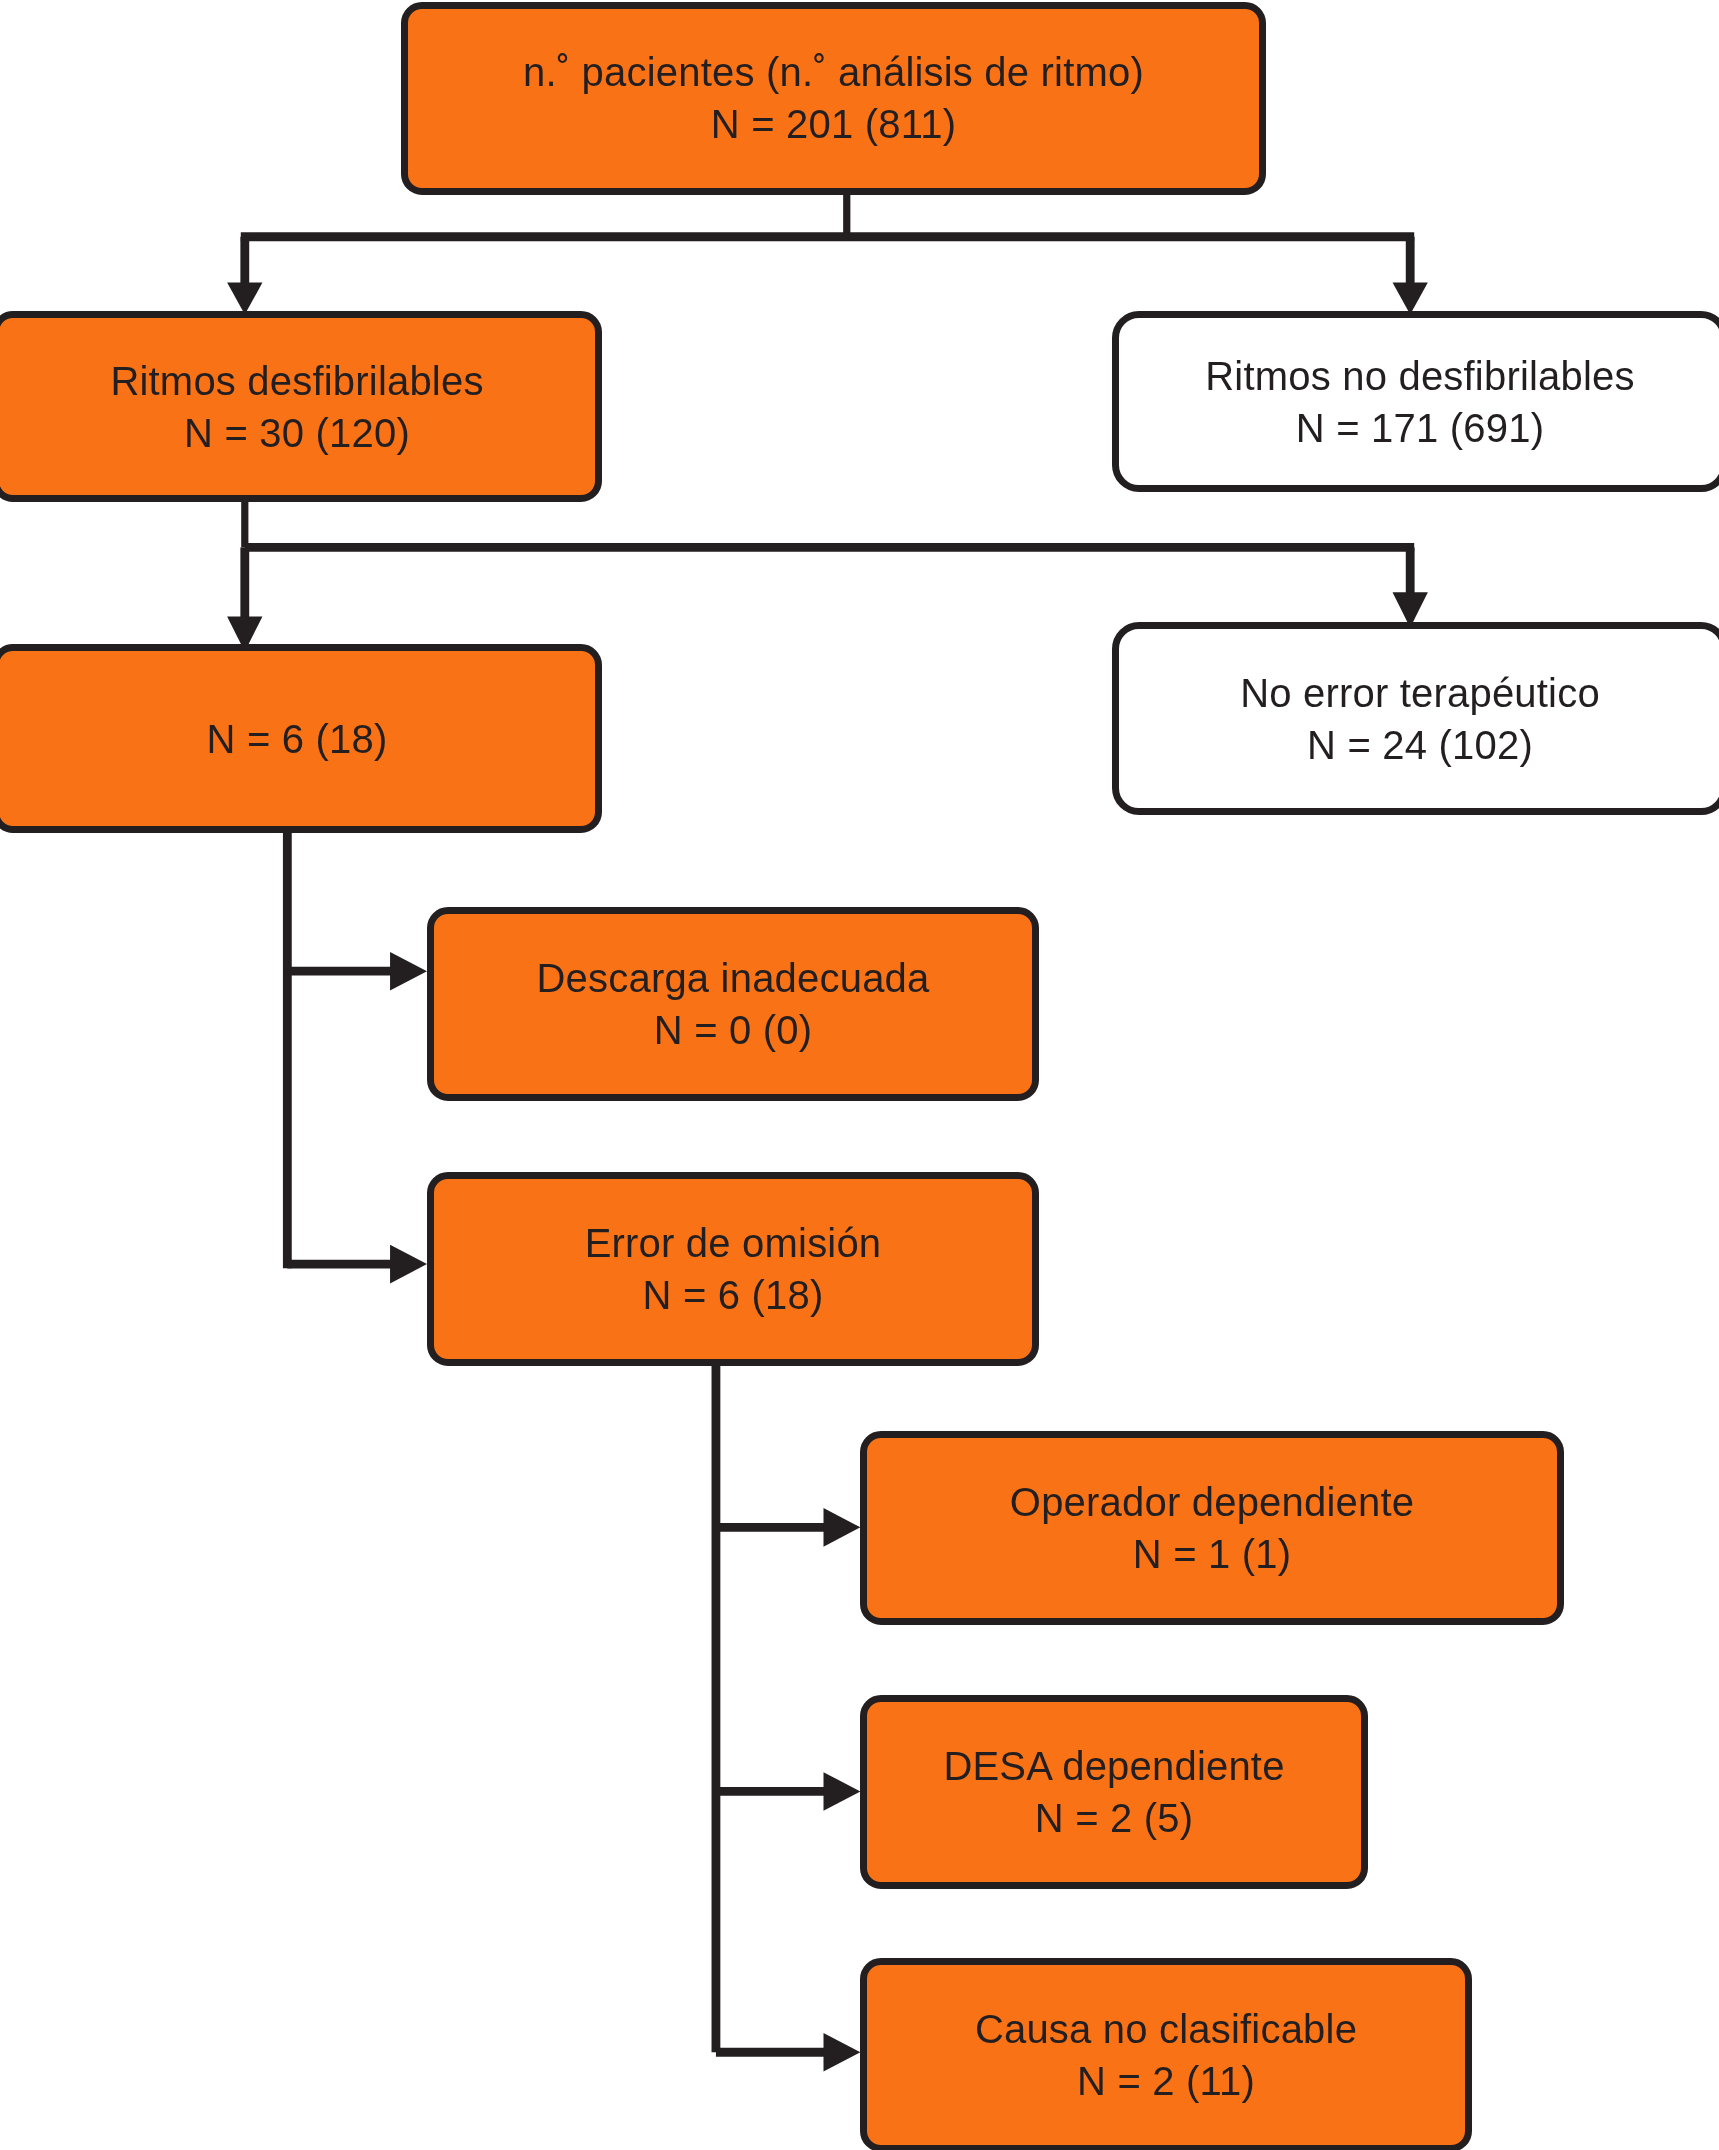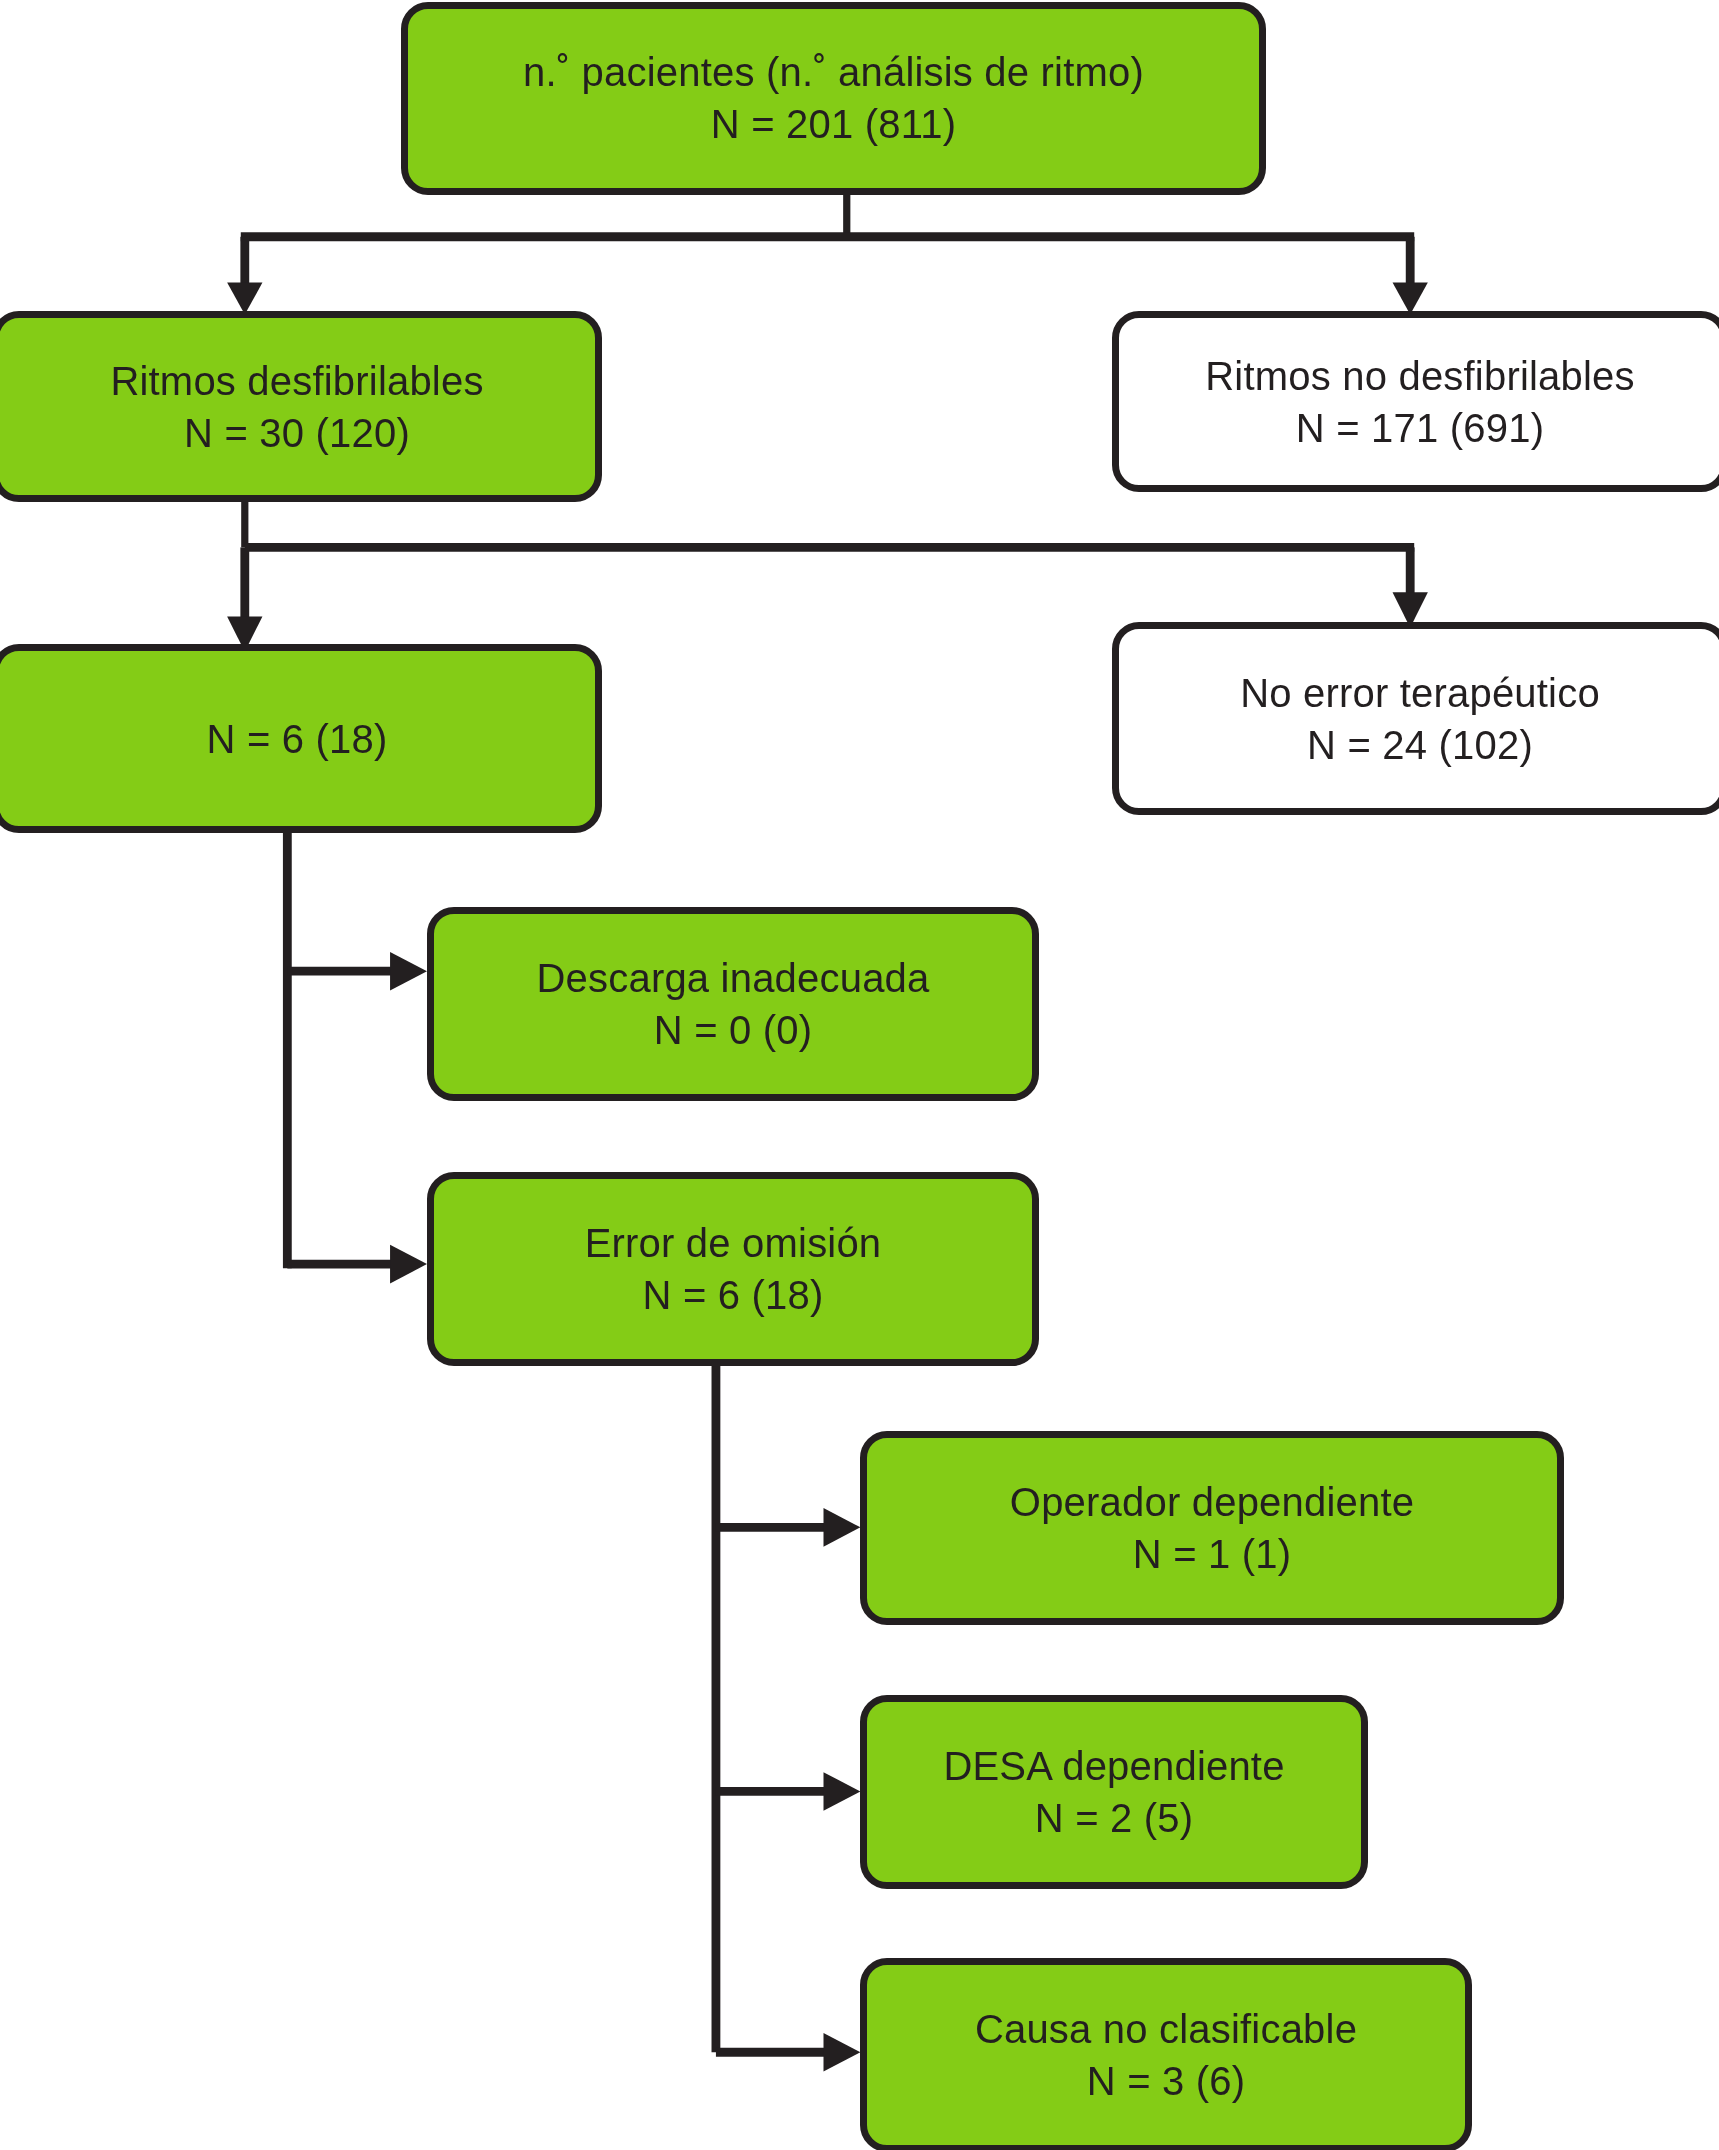--- a/index.html
+++ b/index.html
@@ -40,21 +40,21 @@
     font-size: 40px;
     line-height: 1.30;
     letter-spacing: 0.2px;
     padding: 4.8px 11.2px;
   }
   .node .line1,
   .node .line2 {
     display: block;
     white-space: nowrap;
   }
-  .fill-gray { background: #84cc16; }
+  .fill-gray { background: #f97316; border-radius: 21px; }
   .fill-white { background: #ffffff; }
 </style>
 </head>
 <body>
 
 <div id="canvas">
 
   <svg id="edges" viewBox="0 0 2143 2680" xmlns="http://www.w3.org/2000/svg">
     <defs>
       <marker id="arrowDown" markerWidth="14" markerHeight="12" refX="7" refY="11" orient="auto-start-reverse" markerUnits="userSpaceOnUse">
@@ -135,17 +135,17 @@
     <span class="line2">N = 1 (1)</span>
   </div>
 
   <div class="node fill-gray" style="left:860px; top:1695px; width:508px; height:194px;">
     <span class="line1">DESA dependiente</span>
     <span class="line2">N = 2 (5)</span>
   </div>
 
   <div class="node fill-gray" style="left:860px; top:1958px; width:612px; height:194px;">
     <span class="line1">Causa no clasificable</span>
-    <span class="line2">N = 3 (6)</span>
+    <span class="line2">N = 2 (11)</span>
   </div>
 
 </div>
 
 
 </body></html>

